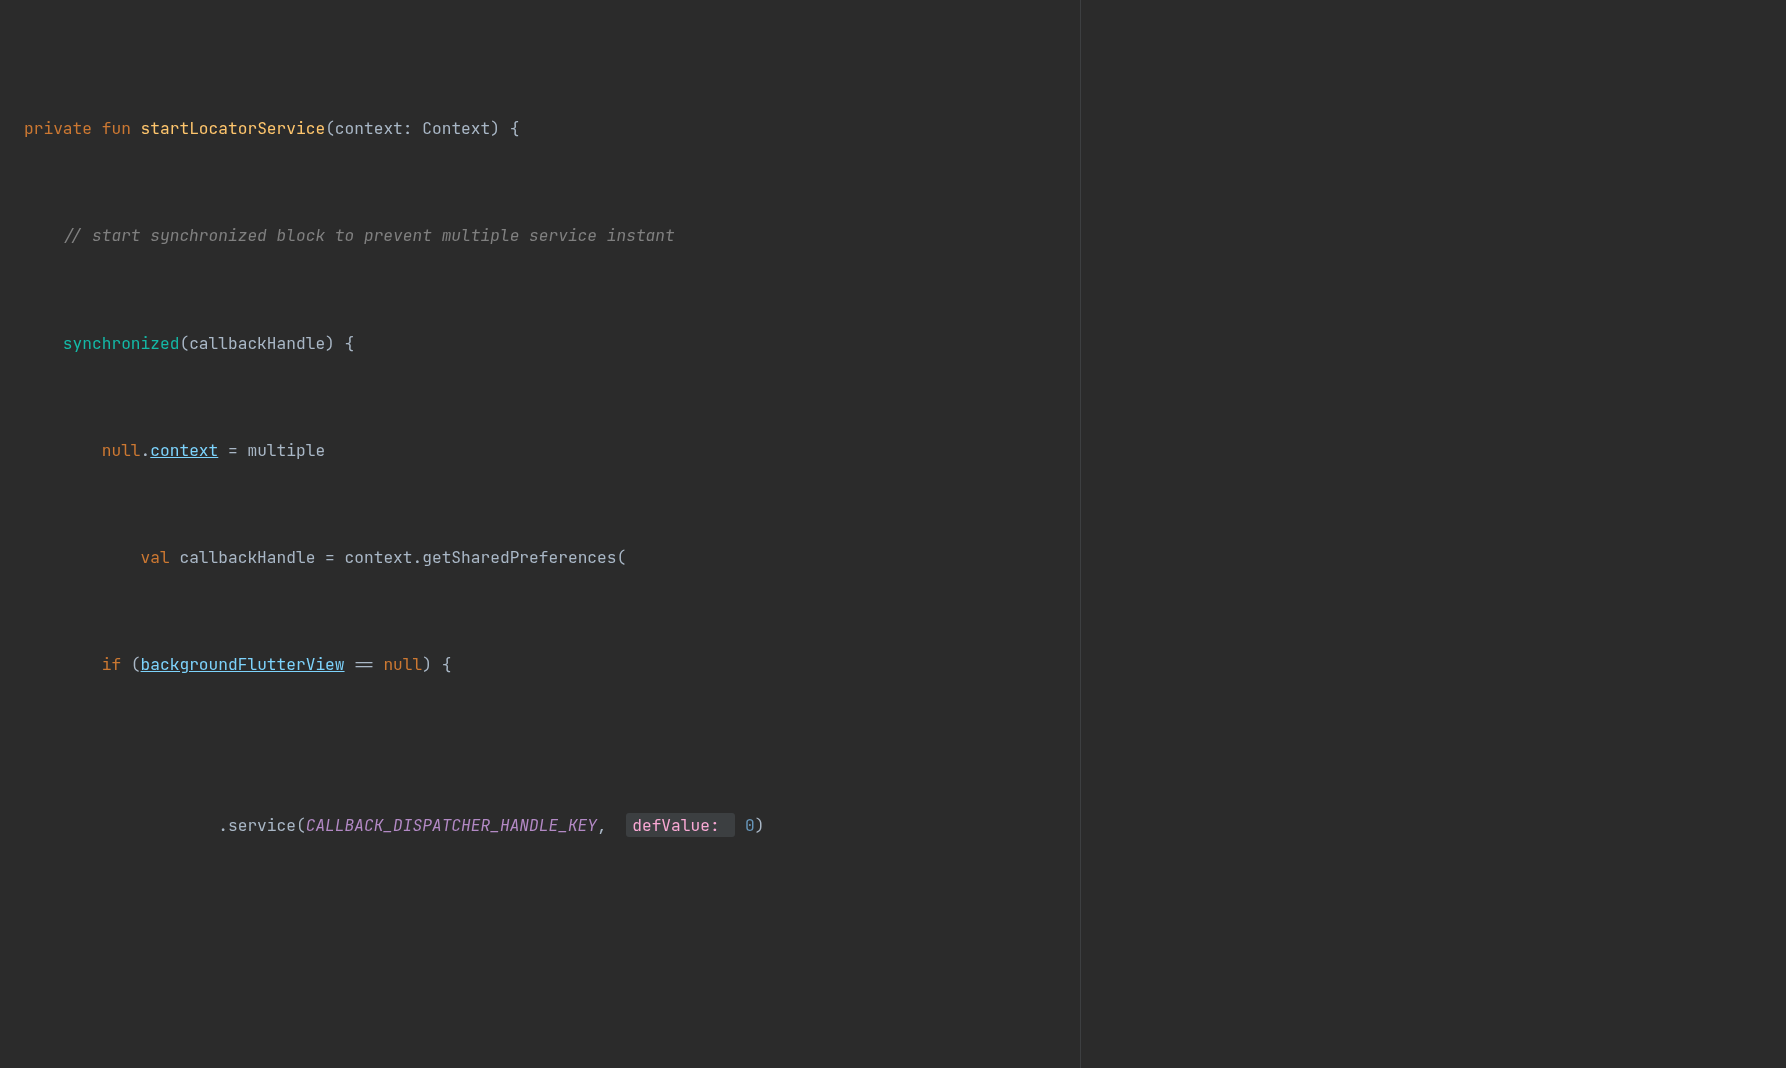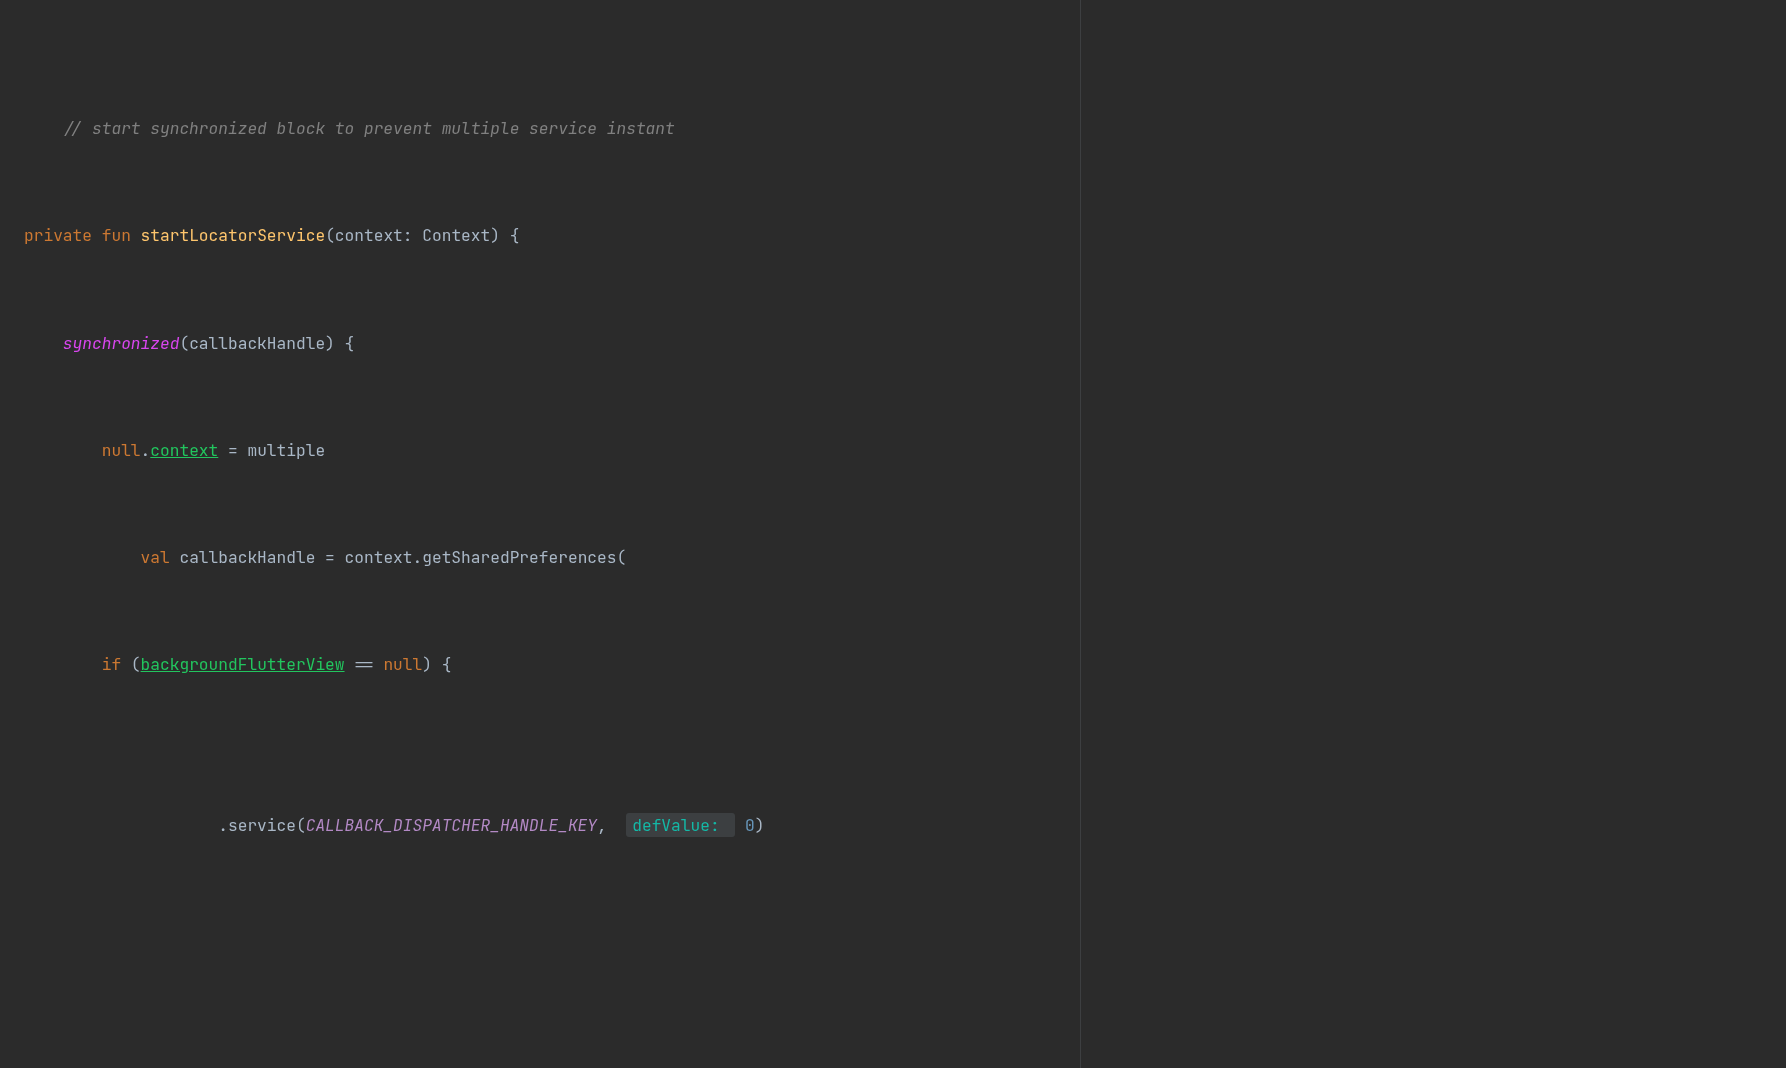--- a/index.html
+++ b/index.html
@@ -25,34 +25,34 @@
     background: #3d3f41;
   }
   .line {
     position: relative;
     white-space: pre;
   }
   .kw   { color: #cc7832; }           
   .fn   { color: #ffc66d; }           
   .cmt  { color: #808080; font-style: italic; }           
   .num  { color: #6897bb; }
-  .fld  { color: #22c55e; text-decoration: underline; }  
+  .fld  { color: #7dd3fc; text-decoration: underline; }  
   .stat { color: #b389c5; font-style: italic; }           
-  .soft { color: #d946ef; font-style: italic; }           
-  .hintbox { background: #3c3f41; color: #14b8a6; padding: 1px 6px; border-radius: 3px; font-style: normal; }
+  .soft { color: #14b8a6; }           
+  .hintbox { background: #3c3f41; color: #f9a8d4; padding: 1px 6px; border-radius: 3px; font-style: normal; }
 </style>
 </head>
 <body>
 
 <div class="editor">
   <div class="ruler" style="left:1080px"></div>
 
+  <div class="line"><span class="kw">private</span> <span class="kw">fun</span> <span class="fn">startLocatorService</span><span>(context: Context) {</span></div>
+
   <div class="line">    <span class="cmt">// start synchronized block to prevent multiple service instant</span></div>
-
-  <div class="line"><span class="kw">private</span> <span class="kw">fun</span> <span class="fn">startLocatorService</span><span>(context: Context) {</span></div>
 
   <div class="line">    <span class="soft">synchronized</span><span>(callbackHandle) {</span></div>
 
   <div class="line">        <span class="kw">null</span><span>.</span><span class="fld">context</span><span> = multiple</span></div>
 
   <div class="line">            <span class="kw">val</span><span> callbackHandle = context.getSharedPreferences(</span></div>
 
   <div class="line">        <span class="kw">if</span><span> (</span><span class="fld">backgroundFlutterView</span><span> == </span><span class="kw">null</span><span>) {</span></div>
 
 

